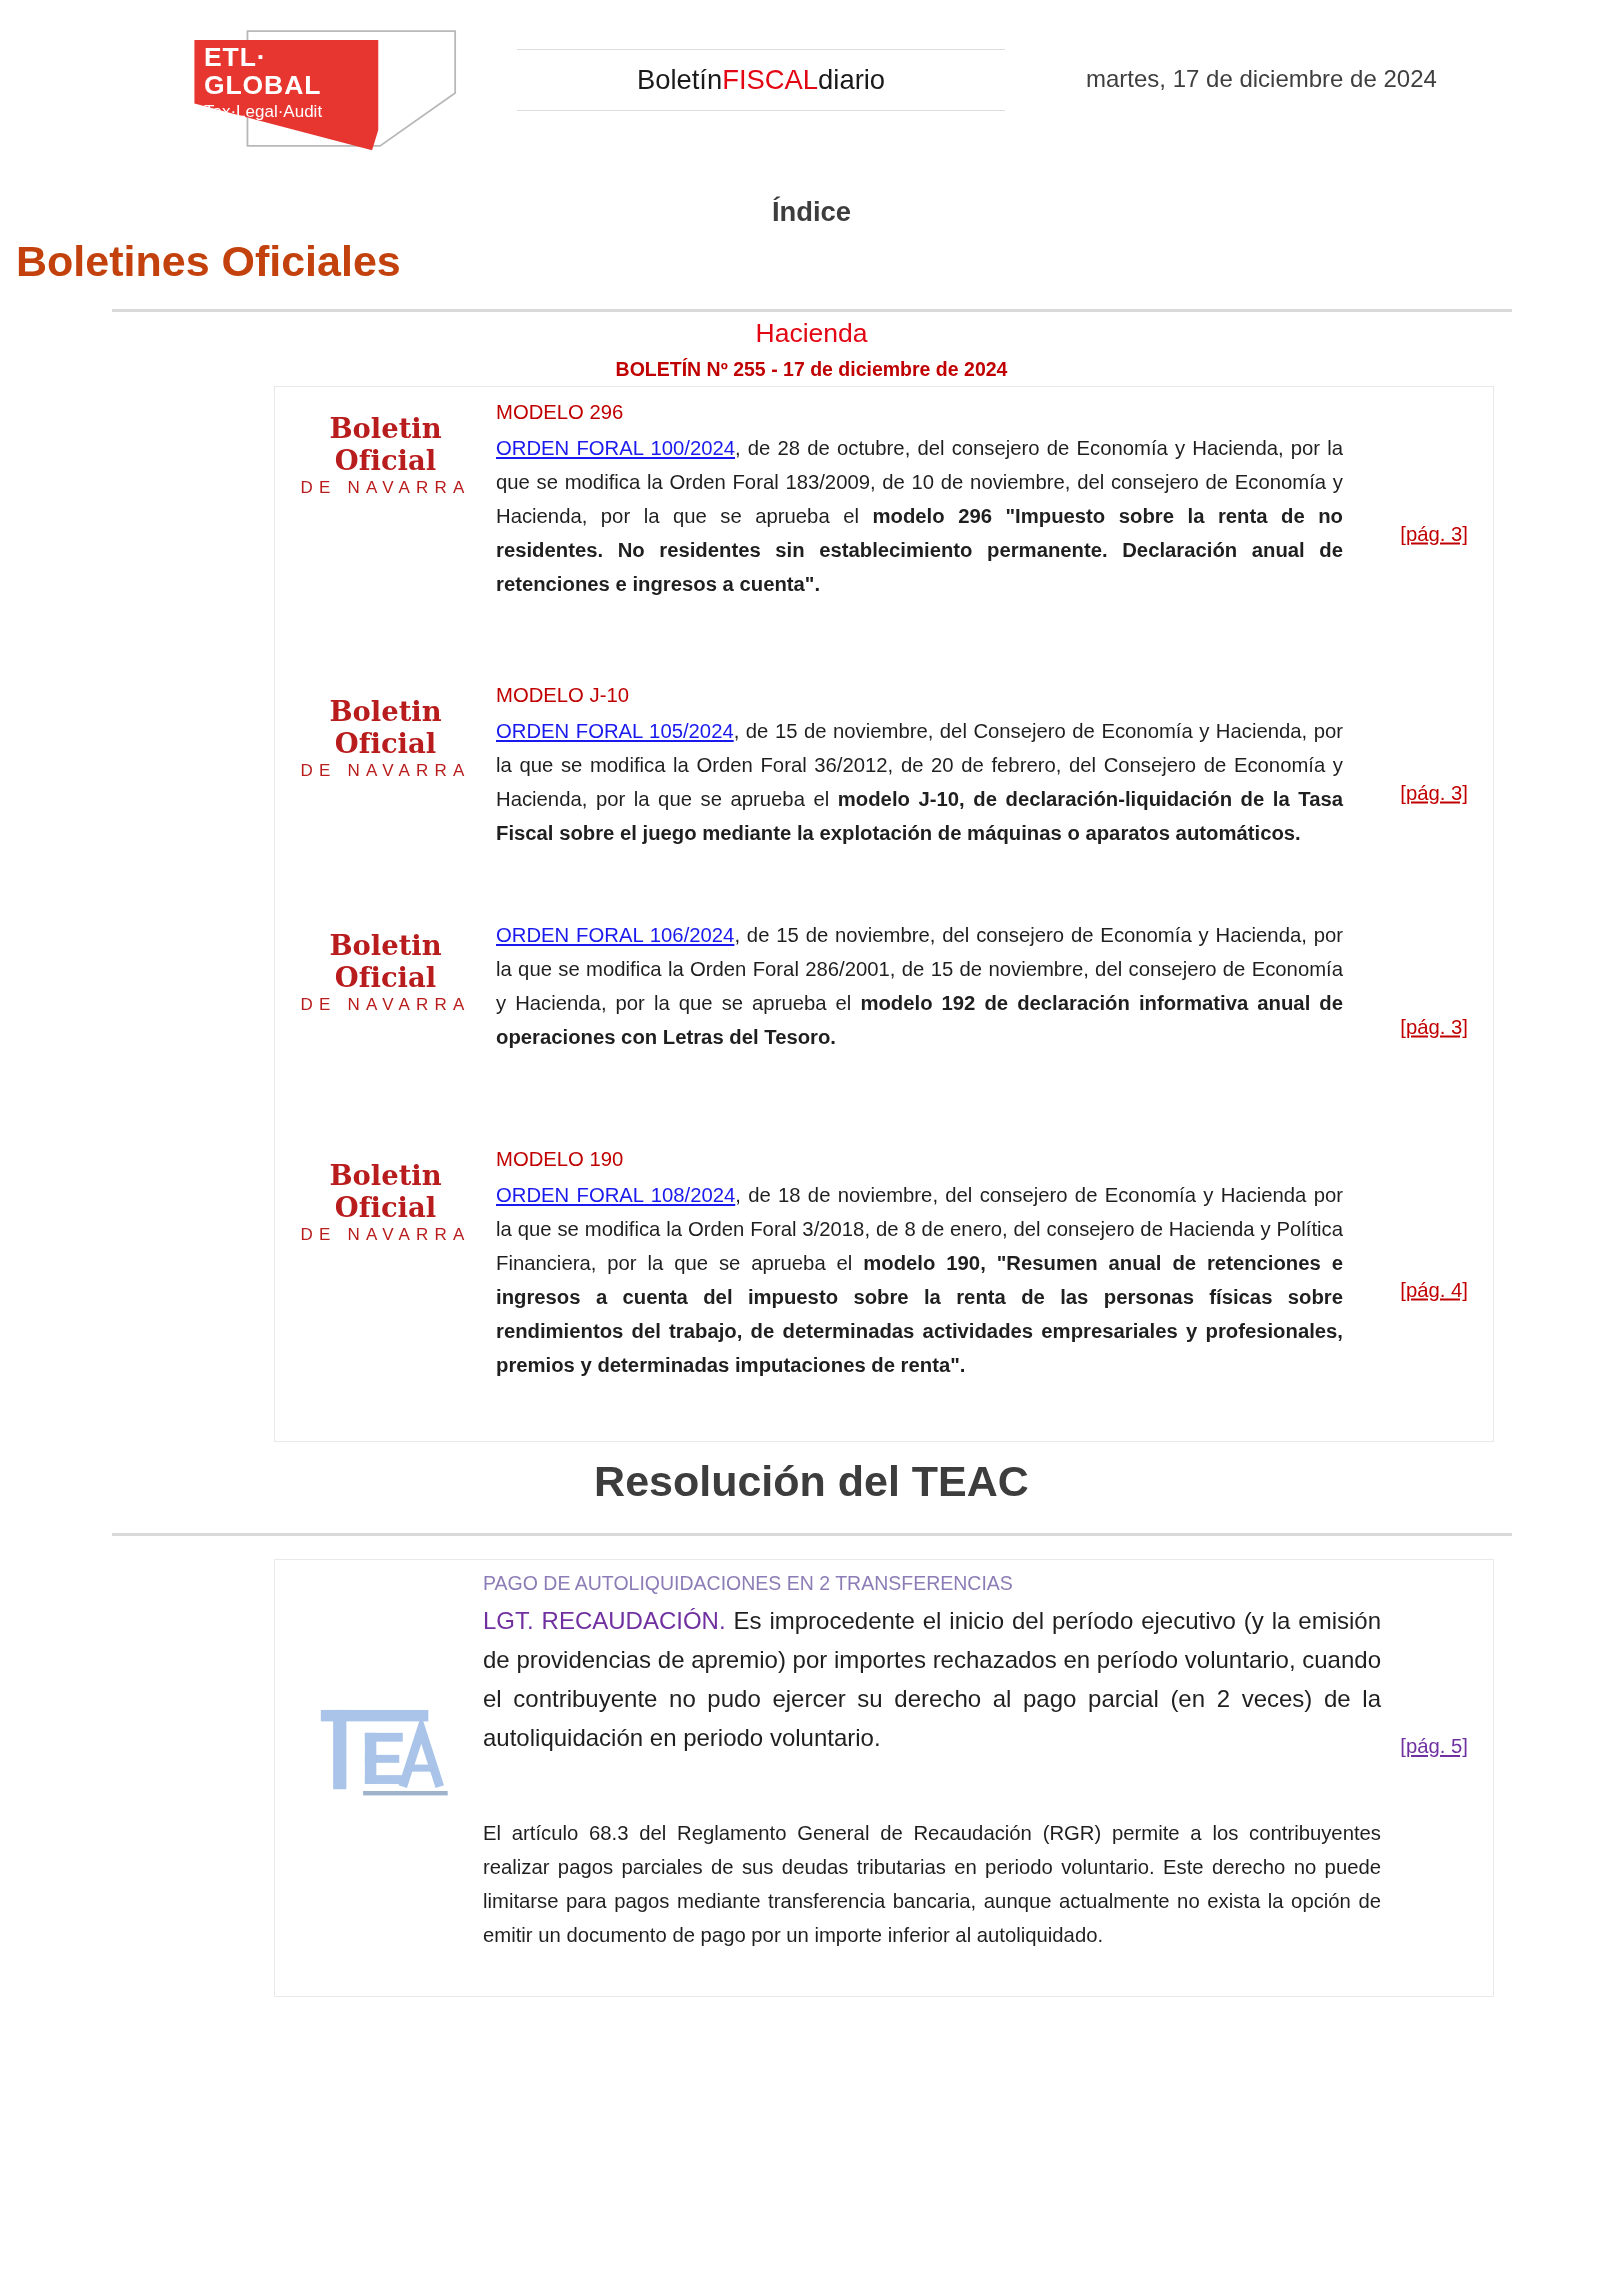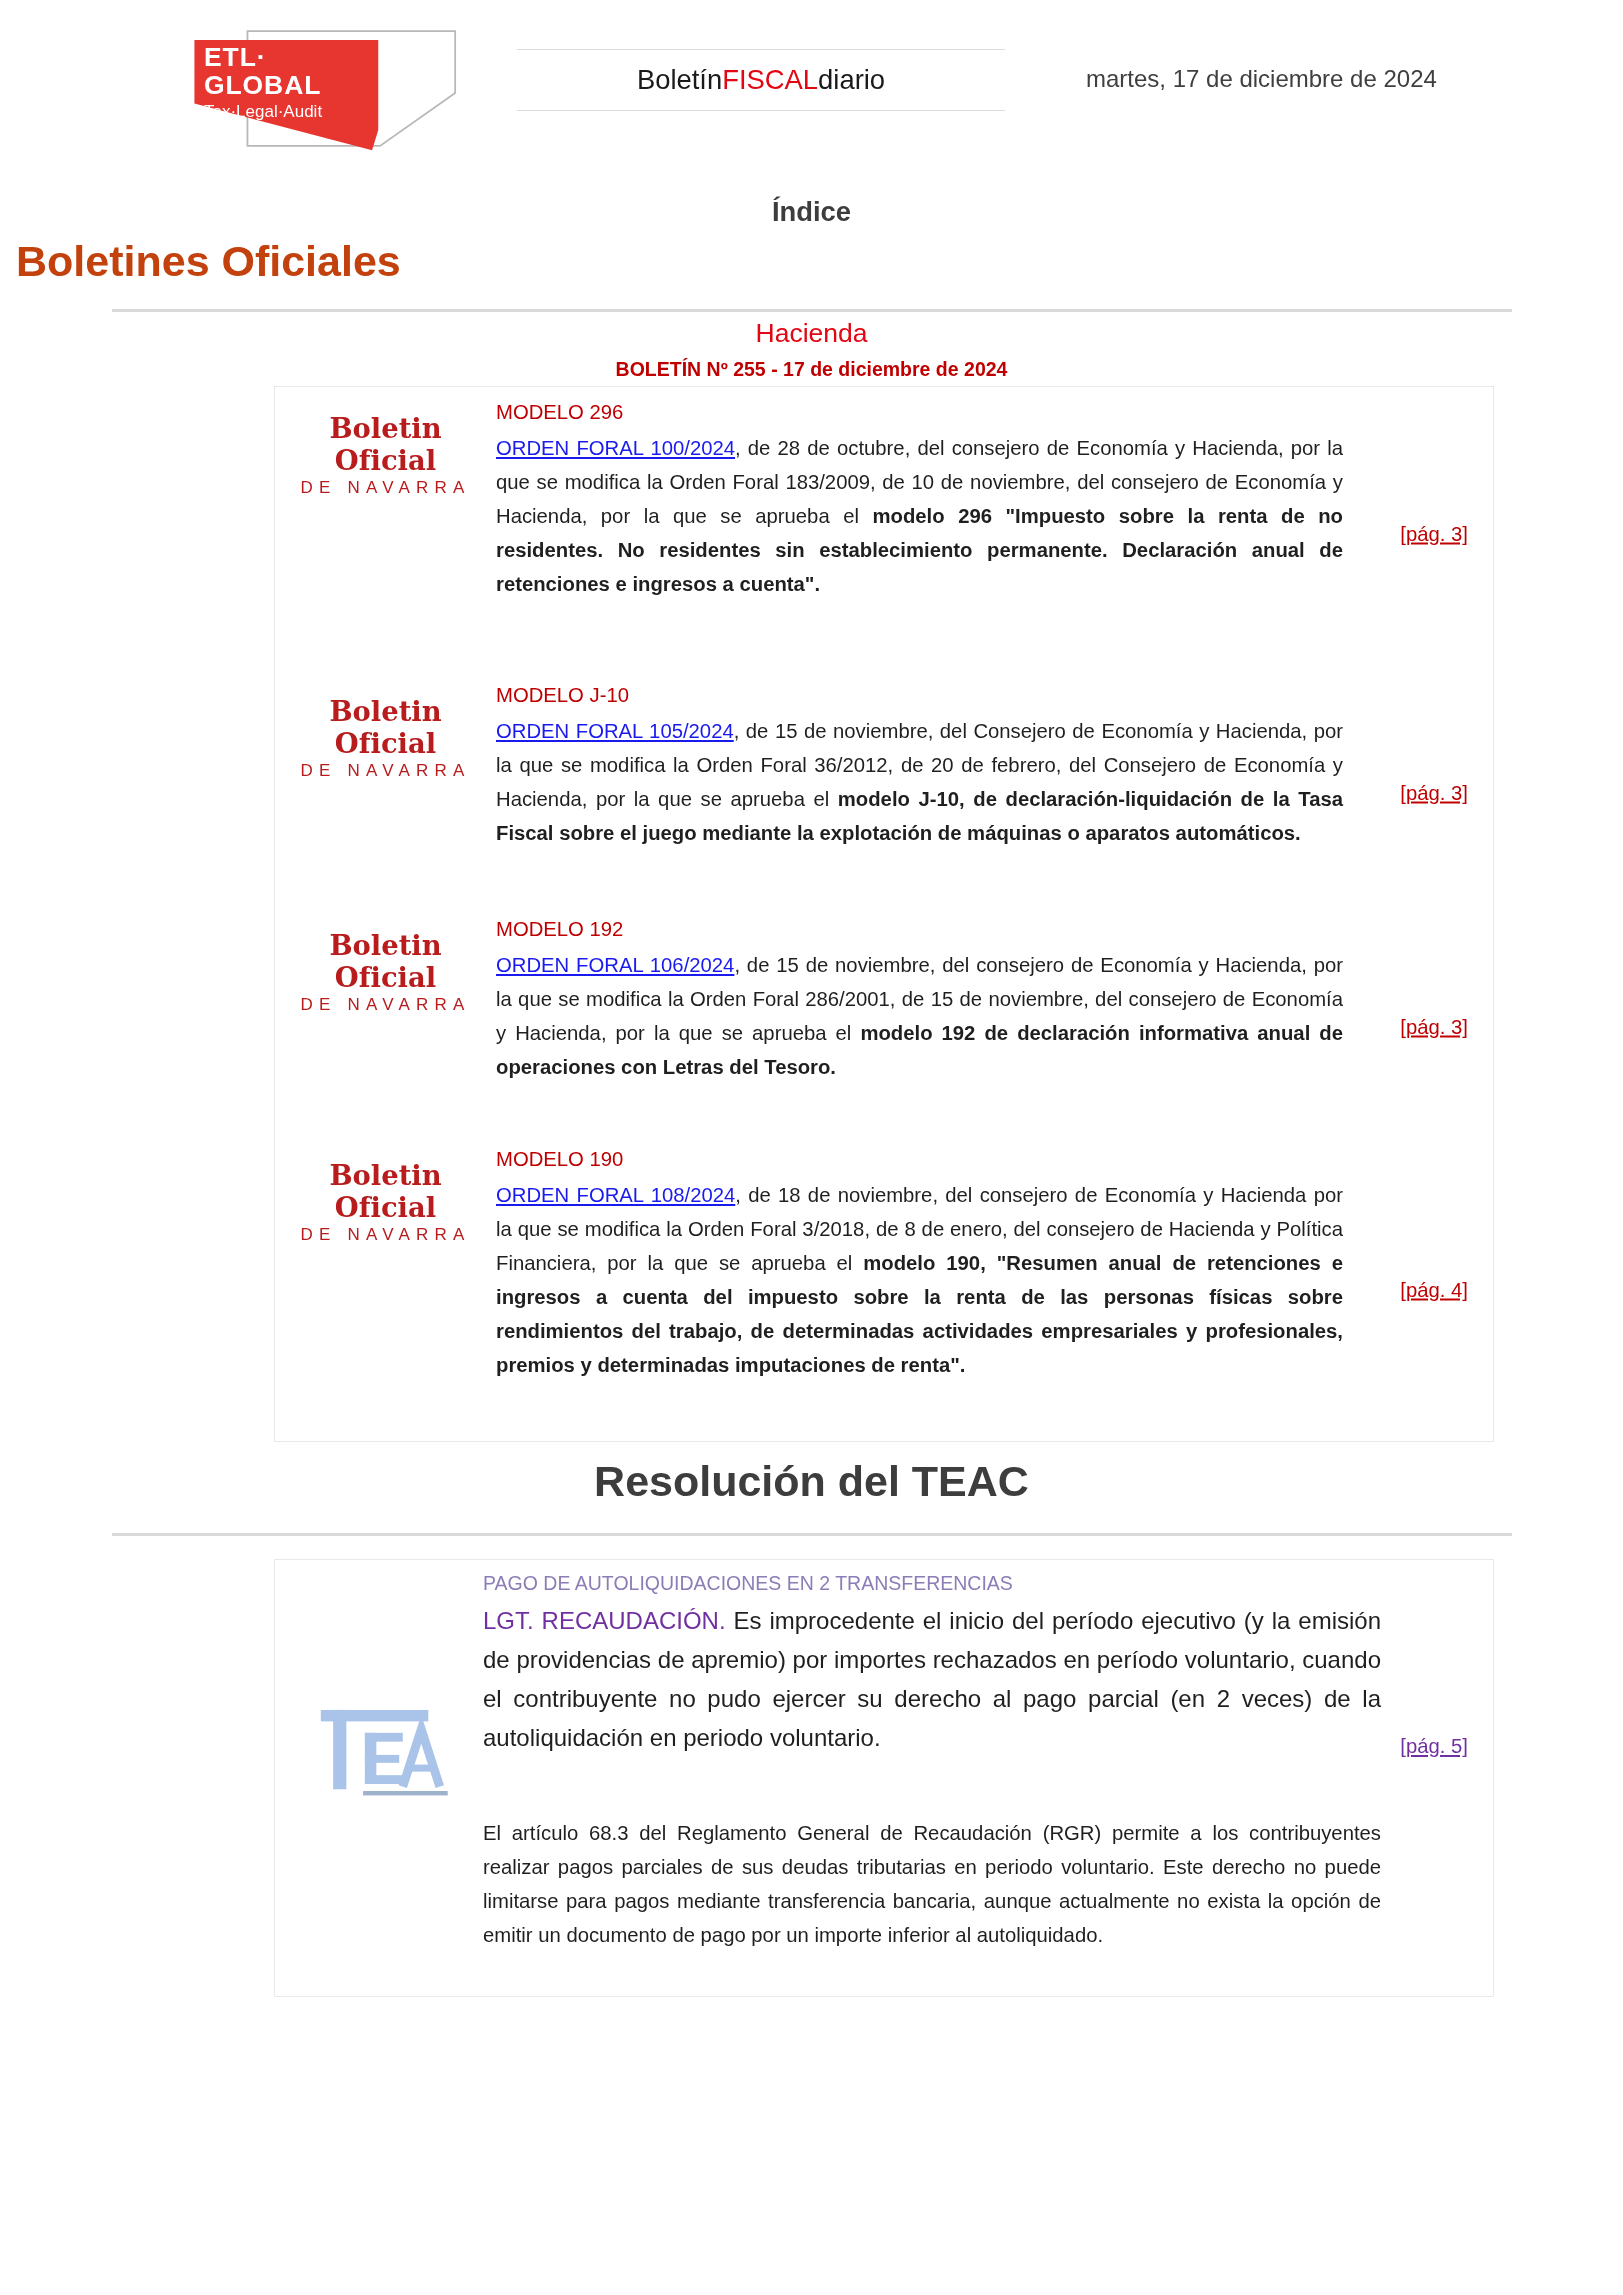--- a/index.html
+++ b/index.html
@@ -129,21 +129,20 @@
       </div>
       <a class="pageref red">[pág. 3]</a>
     </section>
 
     <section class="entry e3">
       <div class="bon-logo">
         <div class="bon-l1">Boletin Oficial</div>
         <div class="bon-l2">DE NAVARRA</div>
       </div>
       <div class="entry-main">
-        <div class="modelo">MODELO 192</div>
         <p class="entry-text"><a class="link">ORDEN FORAL 106/2024</a><span>, de 15 de noviembre, del consejero de Economía y Hacienda, por la que se modifica la Orden Foral 286/2001, de 15 de noviembre, del consejero de Economía y Hacienda, por la que se aprueba el </span><b>modelo 192 de declaración informativa anual de operaciones con Letras del Tesoro.</b></p>
       </div>
       <a class="pageref red">[pág. 3]</a>
     </section>
 
     <section class="entry e4">
       <div class="bon-logo">
         <div class="bon-l1">Boletin Oficial</div>
         <div class="bon-l2">DE NAVARRA</div>
       </div>

